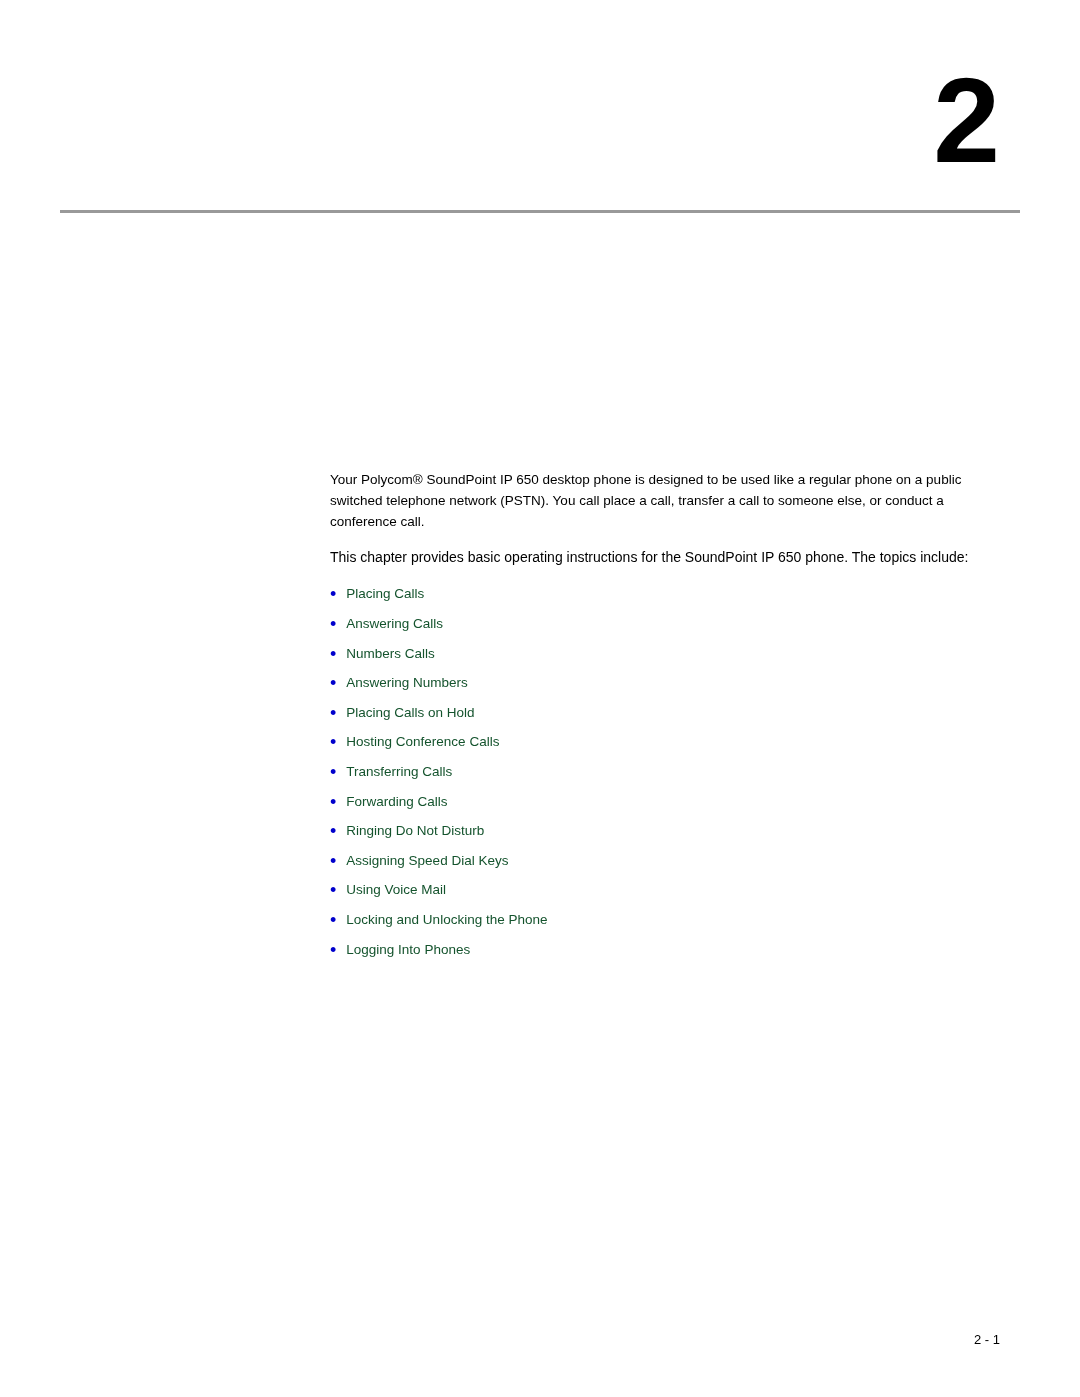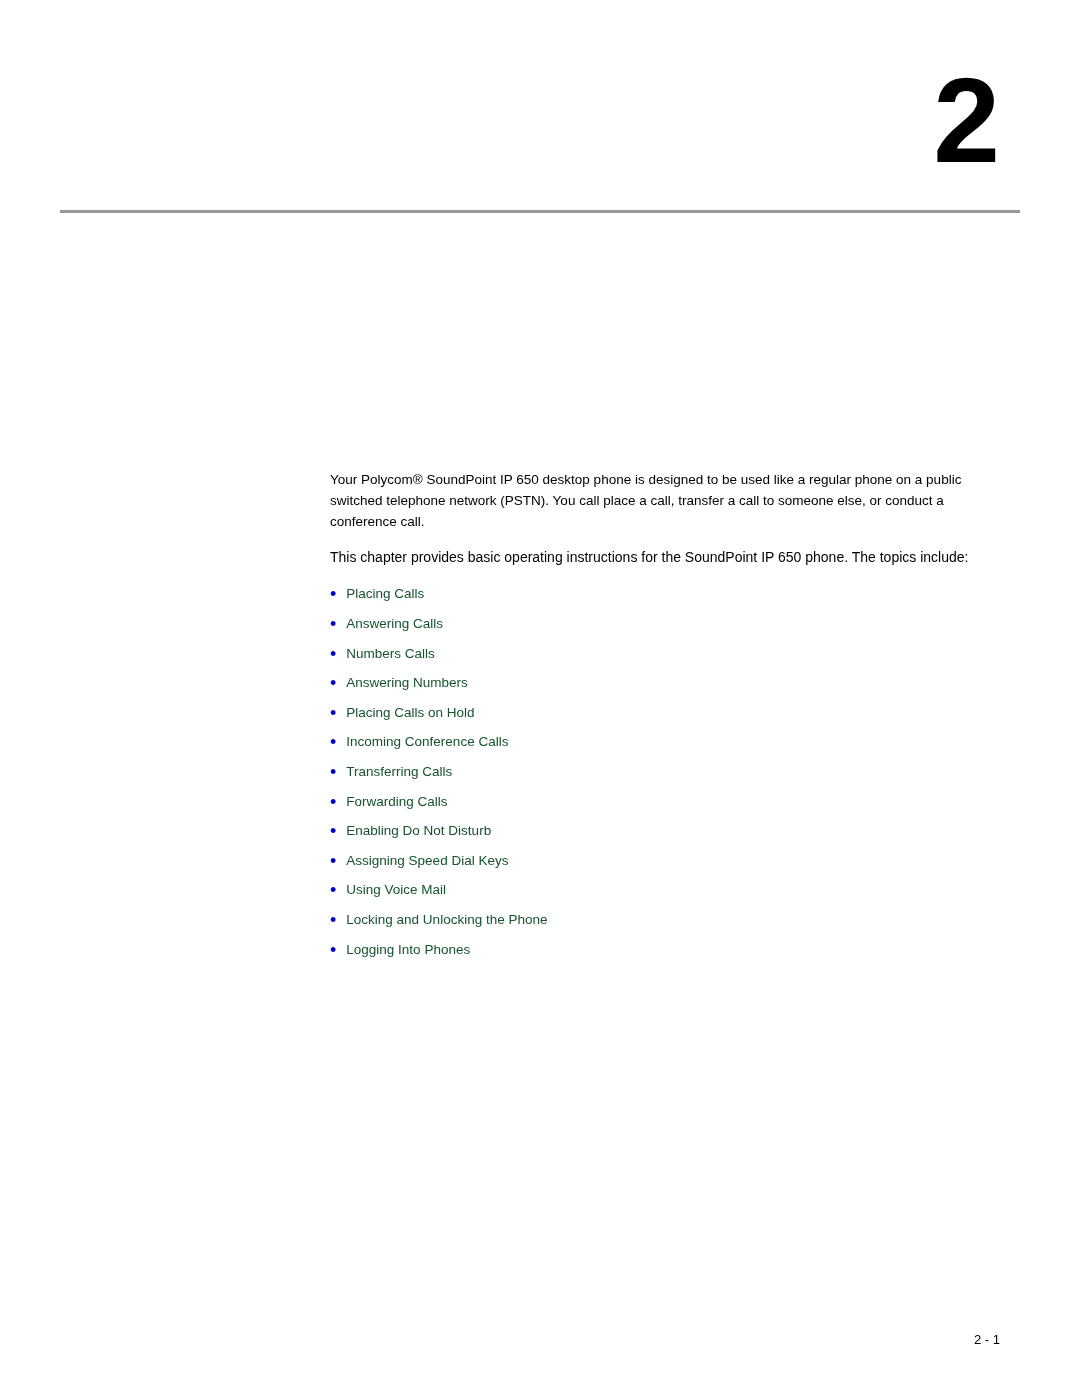--- a/index.html
+++ b/index.html
@@ -161,36 +161,36 @@
         <a class="topic-link" href="#">Answering Numbers</a>
       </li>
 
       <li>
         <span class="bullet">•</span>
         <a class="topic-link" href="#">Placing Calls on Hold</a>
       </li>
 
       <li>
         <span class="bullet">•</span>
-        <a class="topic-link" href="#">Incoming Conference Calls</a>
+        <a class="topic-link" href="#">Hosting Conference Calls</a>
       </li>
 
       <li>
         <span class="bullet">•</span>
         <a class="topic-link" href="#">Transferring Calls</a>
       </li>
 
       <li>
         <span class="bullet">•</span>
         <a class="topic-link" href="#">Forwarding Calls</a>
       </li>
 
       <li>
         <span class="bullet">•</span>
-        <a class="topic-link" href="#">Enabling Do Not Disturb</a>
+        <a class="topic-link" href="#">Ringing Do Not Disturb</a>
       </li>
 
       <li>
         <span class="bullet">•</span>
         <a class="topic-link" href="#">Assigning Speed Dial Keys</a>
       </li>
 
       <li>
         <span class="bullet">•</span>
         <a class="topic-link" href="#">Using Voice Mail</a>

